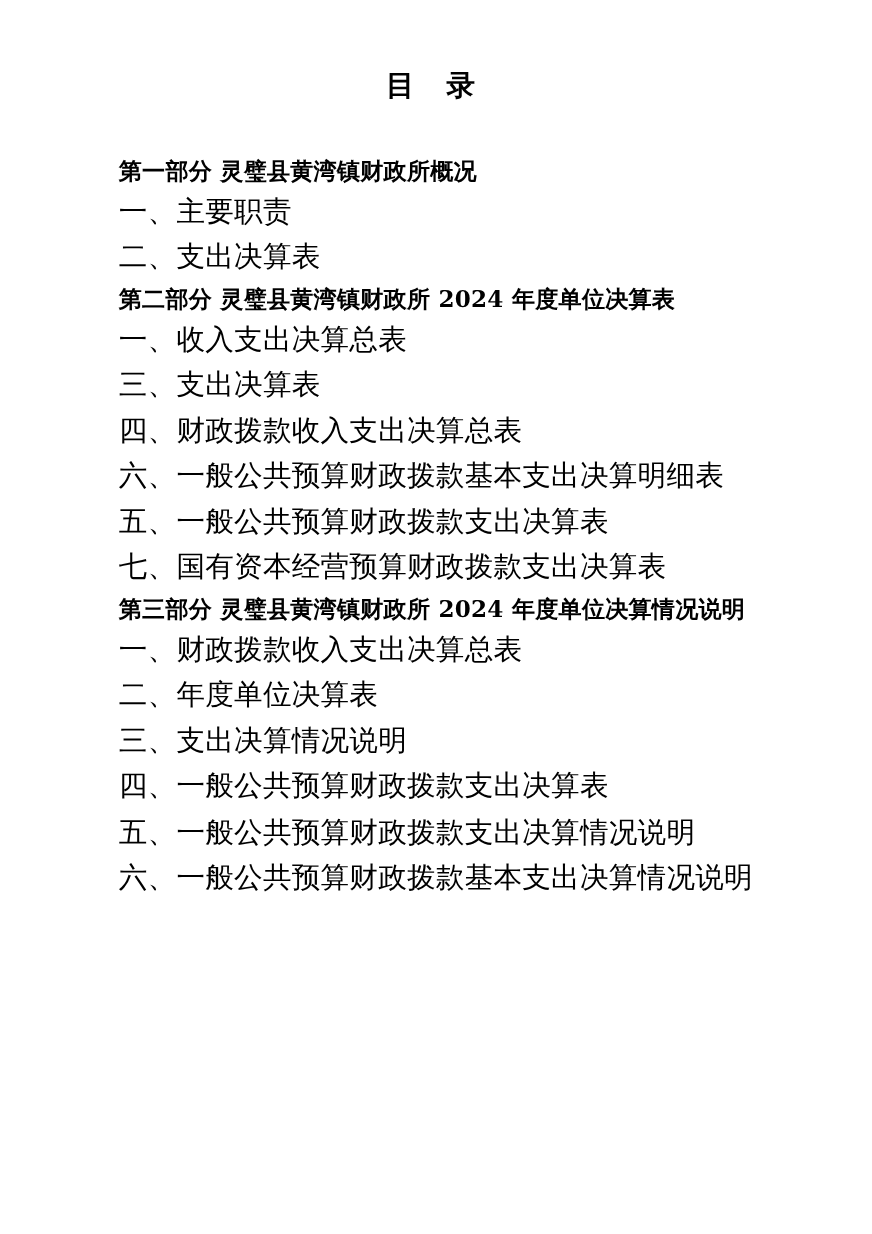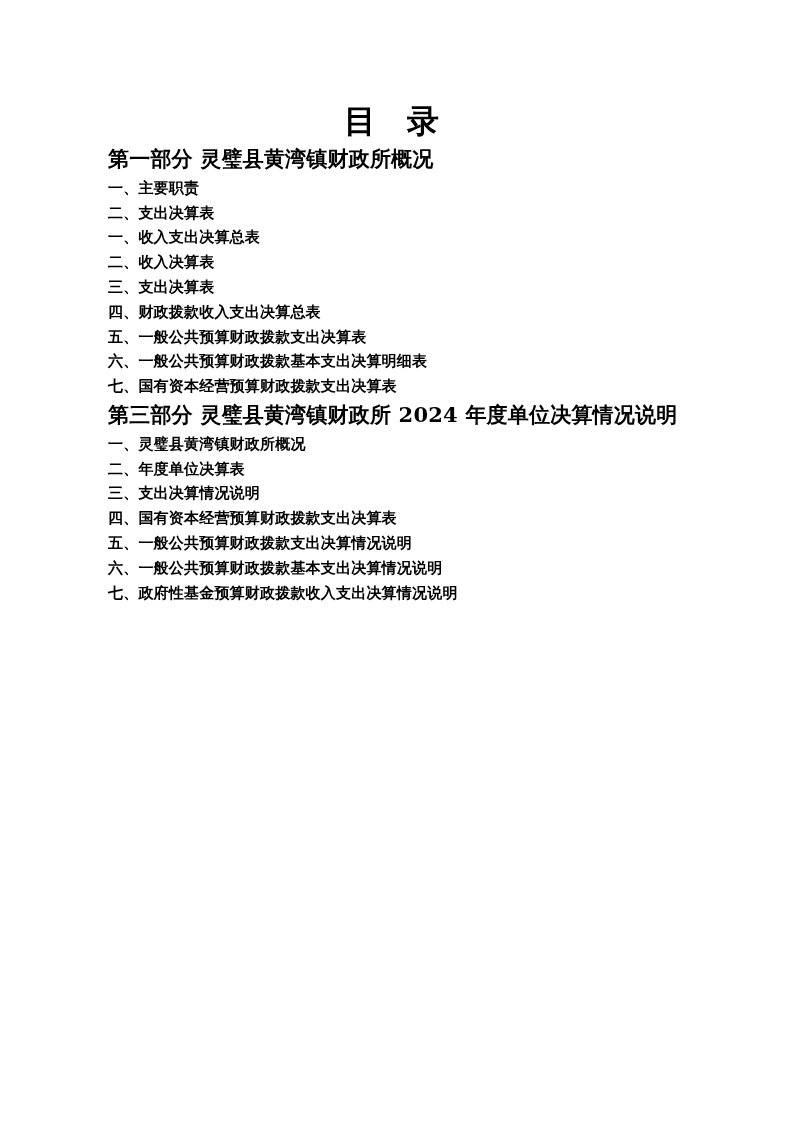--- a/index.html
+++ b/index.html
@@ -17,71 +17,71 @@
   }
   .page {
     position: relative;
     width: 793px;
     height: 1122px;
     box-sizing: border-box;
     padding: 0;
   }
   .doc-title {
     text-align: center;
-    font-size: 32px;
+    font-size: 26px;
     font-weight: bold;
     letter-spacing: 10px;
-    margin-top: 100px;
+    margin-top: 60px;
     margin-bottom: 0;
     font-family: "DejaVu Serif", "Liberation Serif", serif;
   }
   .toc {
+    margin-top: 46px;
     padding-left: 108px;
     padding-right: 80px;
   }
   .toc-part {
     font-size: 21px;
     font-weight: bold;
     line-height: 1.47;
     margin: 0 0 2px 0;
     letter-spacing: 0.2px;
   }
   .toc-item {
-    font-size: 15px;
+    font-size: 26px;
     line-height: 1.52;
     margin: 0 0 2px 0;
     letter-spacing: 0.2px;
-    font-weight: bold;
+    font-weight: normal;
   }
 </style>
 </head>
 <body>
 
 <div class="page">
 
   <h1 class="doc-title">目  录</h1>
 
   <div class="toc">
 
     <div class="toc-part">第一部分  灵璧县黄湾镇财政所概况</div>
     <div class="toc-item">一、主要职责</div>
     <div class="toc-item">二、支出决算表</div>
 
+    <div class="toc-part">第二部分  灵璧县黄湾镇财政所 2024 年度单位决算表</div>
     <div class="toc-item">一、收入支出决算总表</div>
-    <div class="toc-item">二、收入决算表</div>
     <div class="toc-item">三、支出决算表</div>
     <div class="toc-item">四、财政拨款收入支出决算总表</div>
+    <div class="toc-item">六、一般公共预算财政拨款基本支出决算明细表</div>
     <div class="toc-item">五、一般公共预算财政拨款支出决算表</div>
-    <div class="toc-item">六、一般公共预算财政拨款基本支出决算明细表</div>
     <div class="toc-item">七、国有资本经营预算财政拨款支出决算表</div>
 
     <div class="toc-part">第三部分  灵璧县黄湾镇财政所 2024 年度单位决算情况说明</div>
-    <div class="toc-item">一、灵璧县黄湾镇财政所概况</div>
+    <div class="toc-item">一、财政拨款收入支出决算总表</div>
     <div class="toc-item">二、年度单位决算表</div>
     <div class="toc-item">三、支出决算情况说明</div>
-    <div class="toc-item">四、国有资本经营预算财政拨款支出决算表</div>
+    <div class="toc-item">四、一般公共预算财政拨款支出决算表</div>
     <div class="toc-item">五、一般公共预算财政拨款支出决算情况说明</div>
     <div class="toc-item">六、一般公共预算财政拨款基本支出决算情况说明</div>
-    <div class="toc-item">七、政府性基金预算财政拨款收入支出决算情况说明</div>
 
   </div>
 
 </div>
 
 </body></html>

